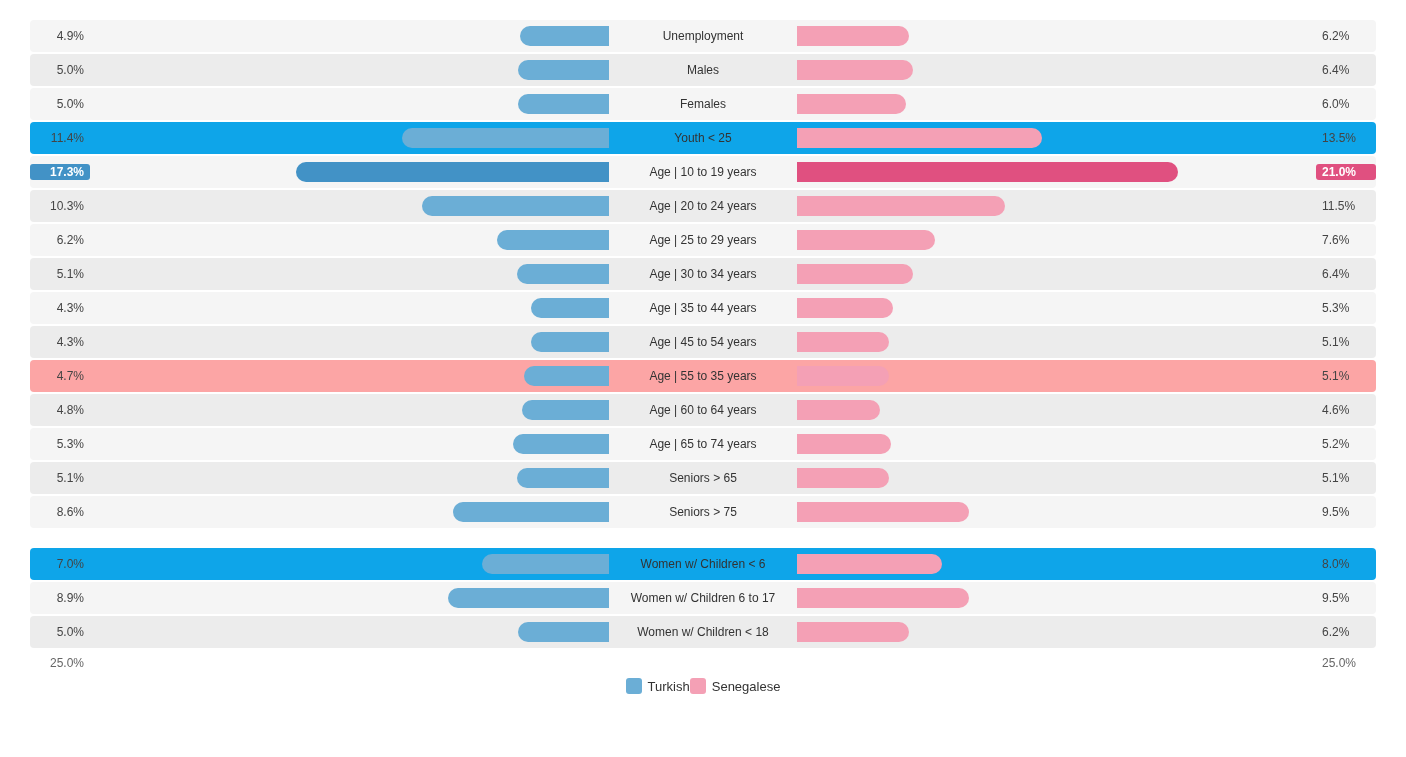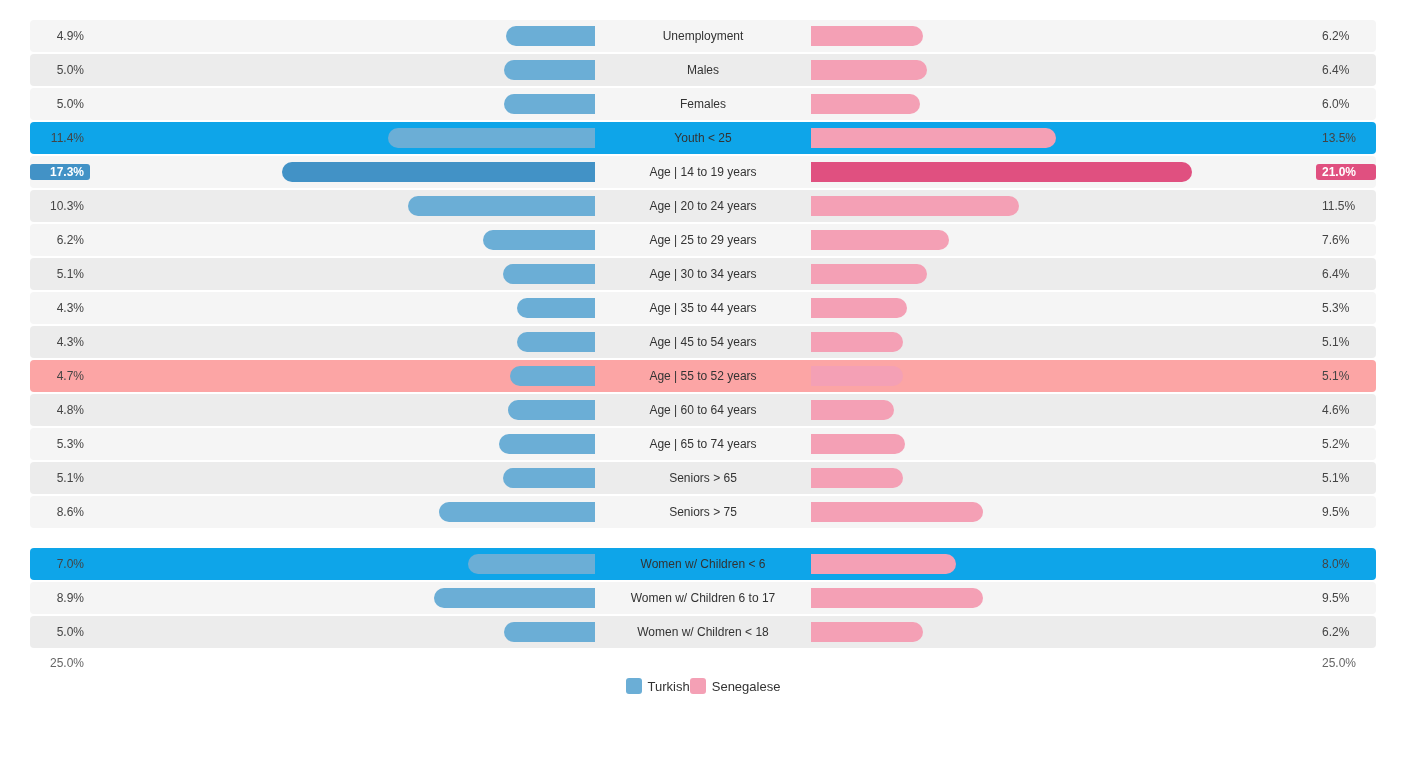--- a/index.html
+++ b/index.html
@@ -70,21 +70,21 @@
       justify-content: flex-end;
       align-items: center;
       height: 20px;
     }
     .bar-left {
       height: 20px;
       border-radius: 10px 0 0 10px;
       background: #6baed6;
     }
     .label-center {
-      width: 216px;
+      width: 188px;
       text-align: center;
       font-size: 12px;
       color: #333;
       flex-shrink: 0;
       padding: 0 4px;
       white-space: nowrap;
       z-index: 1;
     }
     .bar-right-container {
       flex: 1;
@@ -219,21 +219,21 @@
       </div>
       <div class="val-right" style="">13.5%</div>
     </div>
   </div>
       <div class="bar-row highlighted" style="background: rgb(245, 245, 245);">
     <div class="row-inner">
       <div class="val-left" style="font-weight:bold;color:#fff;background:#4292c6;border-radius:3px;padding:1px 6px;">17.3%</div>
       <div class="bar-left-container">
         <div class="bar-left" style="width:313px;background:#4292c6;"></div>
       </div>
-      <div class="label-center">Age | 14 to 19 years</div>
+      <div class="label-center">Age | 10 to 19 years</div>
       <div class="bar-right-container">
         <div class="bar-right" style="width:381px;background:#e05080;"></div>
       </div>
       <div class="val-right" style="font-weight:bold;color:#fff;background:#e05080;border-radius:3px;padding:1px 6px;">21.0%</div>
     </div>
   </div>
       <div class="bar-row" style="background: rgb(236, 236, 236);">
     <div class="row-inner">
       <div class="val-left" style="">10.3%</div>
       <div class="bar-left-container">
@@ -297,21 +297,21 @@
       </div>
       <div class="val-right" style="">5.1%</div>
     </div>
   </div>
       <div class="bar-row" style="background: #fca5a5;">
     <div class="row-inner">
       <div class="val-left" style="">4.7%</div>
       <div class="bar-left-container">
         <div class="bar-left" style="width:85px;background:#6baed6;"></div>
       </div>
-      <div class="label-center">Age | 55 to 52 years</div>
+      <div class="label-center">Age | 55 to 35 years</div>
       <div class="bar-right-container">
         <div class="bar-right" style="width:92px;background:#f4a0b5;"></div>
       </div>
       <div class="val-right" style="">5.1%</div>
     </div>
   </div>
       <div class="bar-row" style="background: rgb(236, 236, 236);">
     <div class="row-inner">
       <div class="val-left" style="">4.8%</div>
       <div class="bar-left-container">

